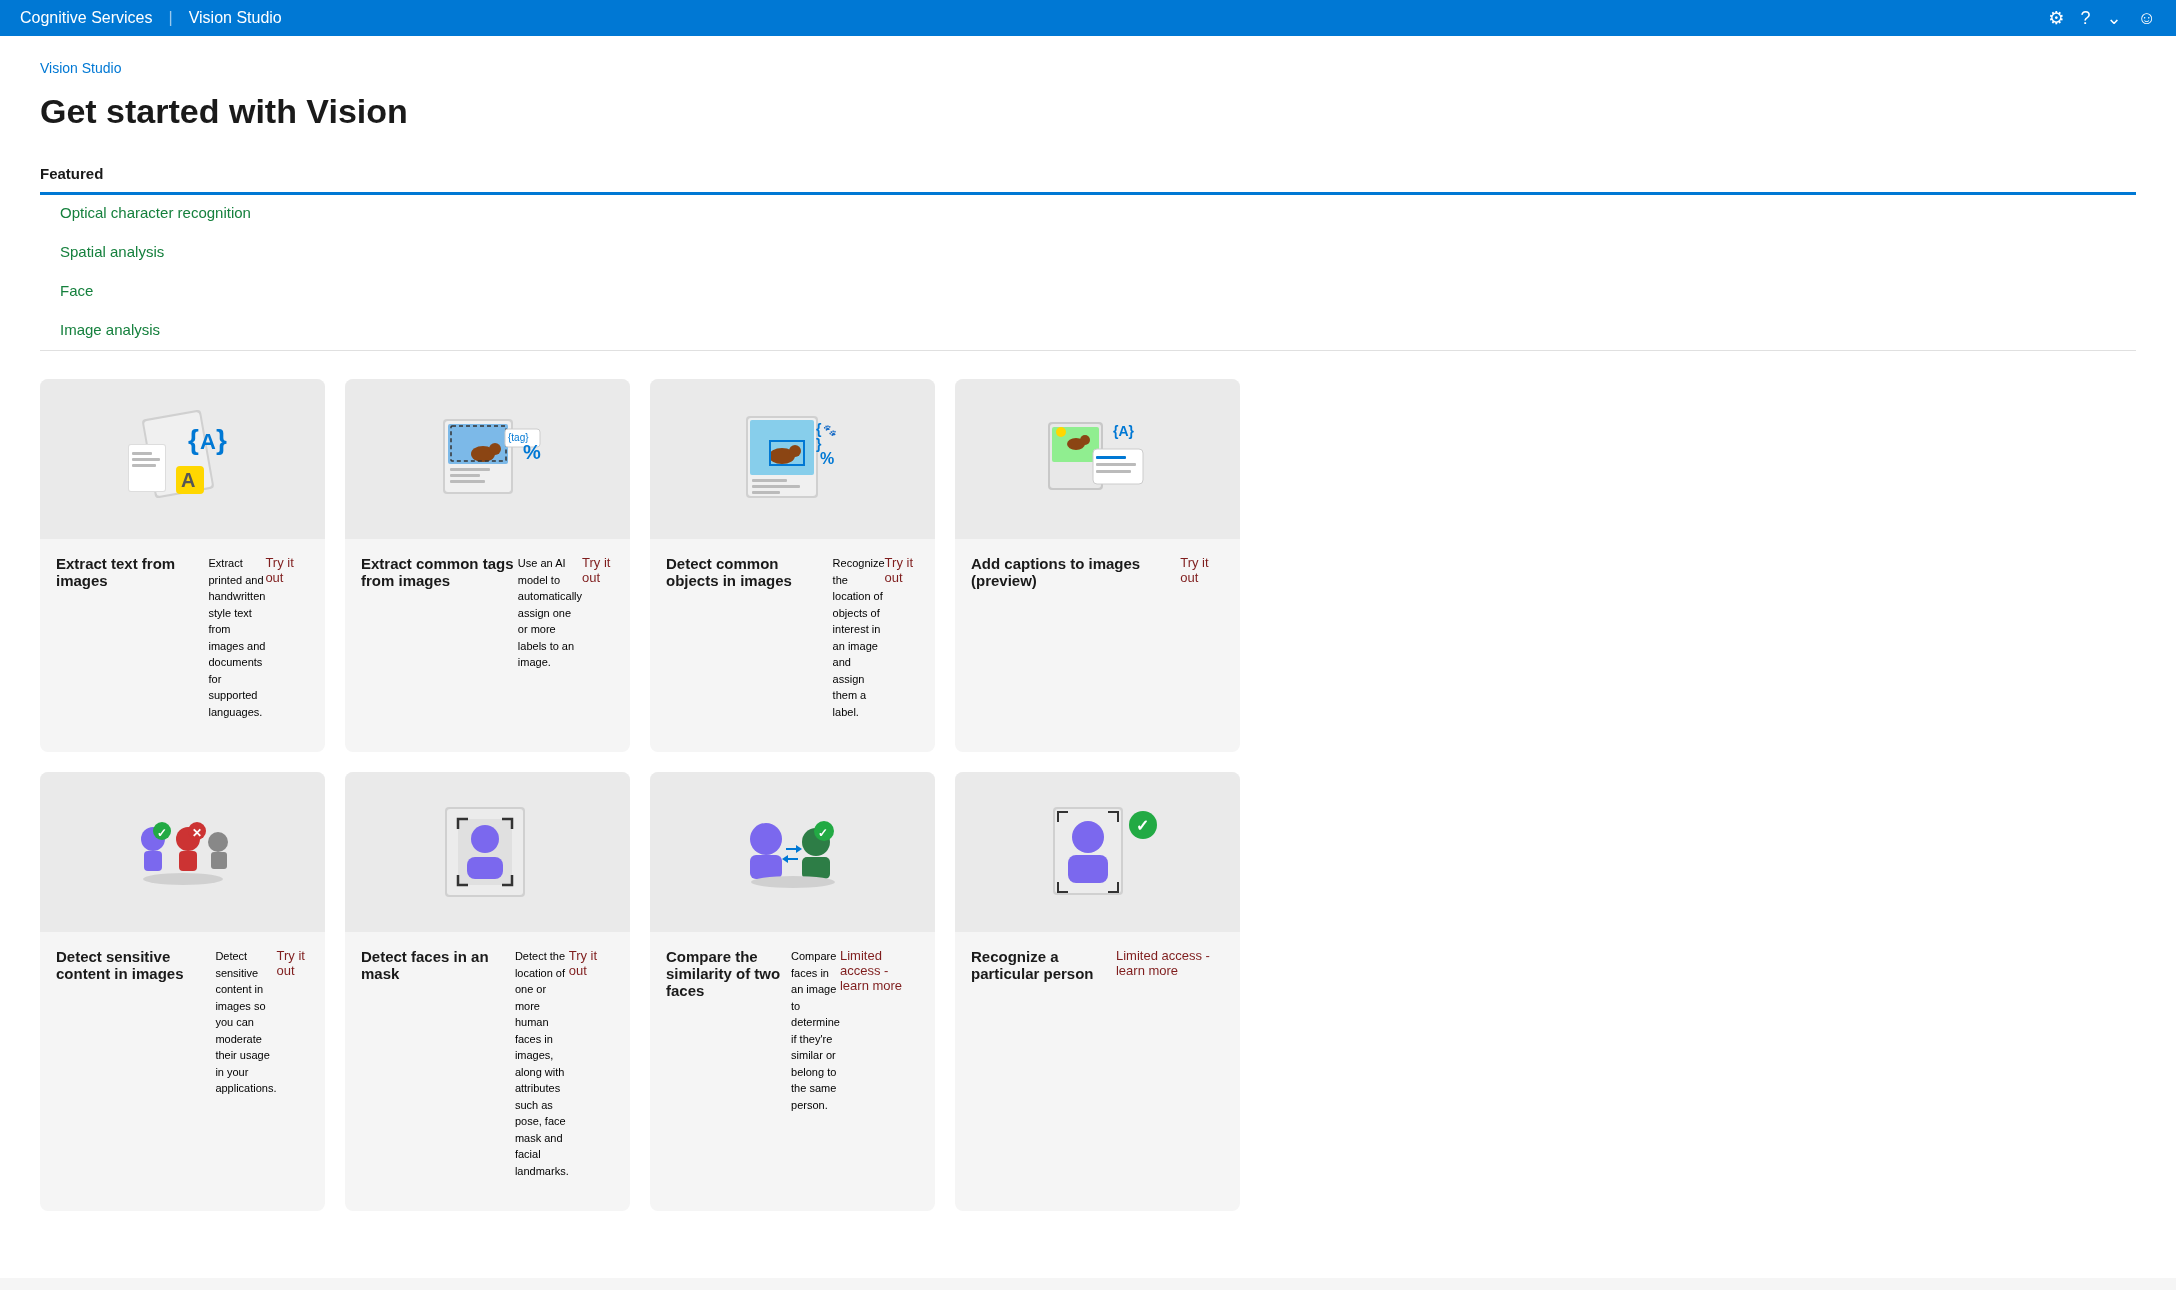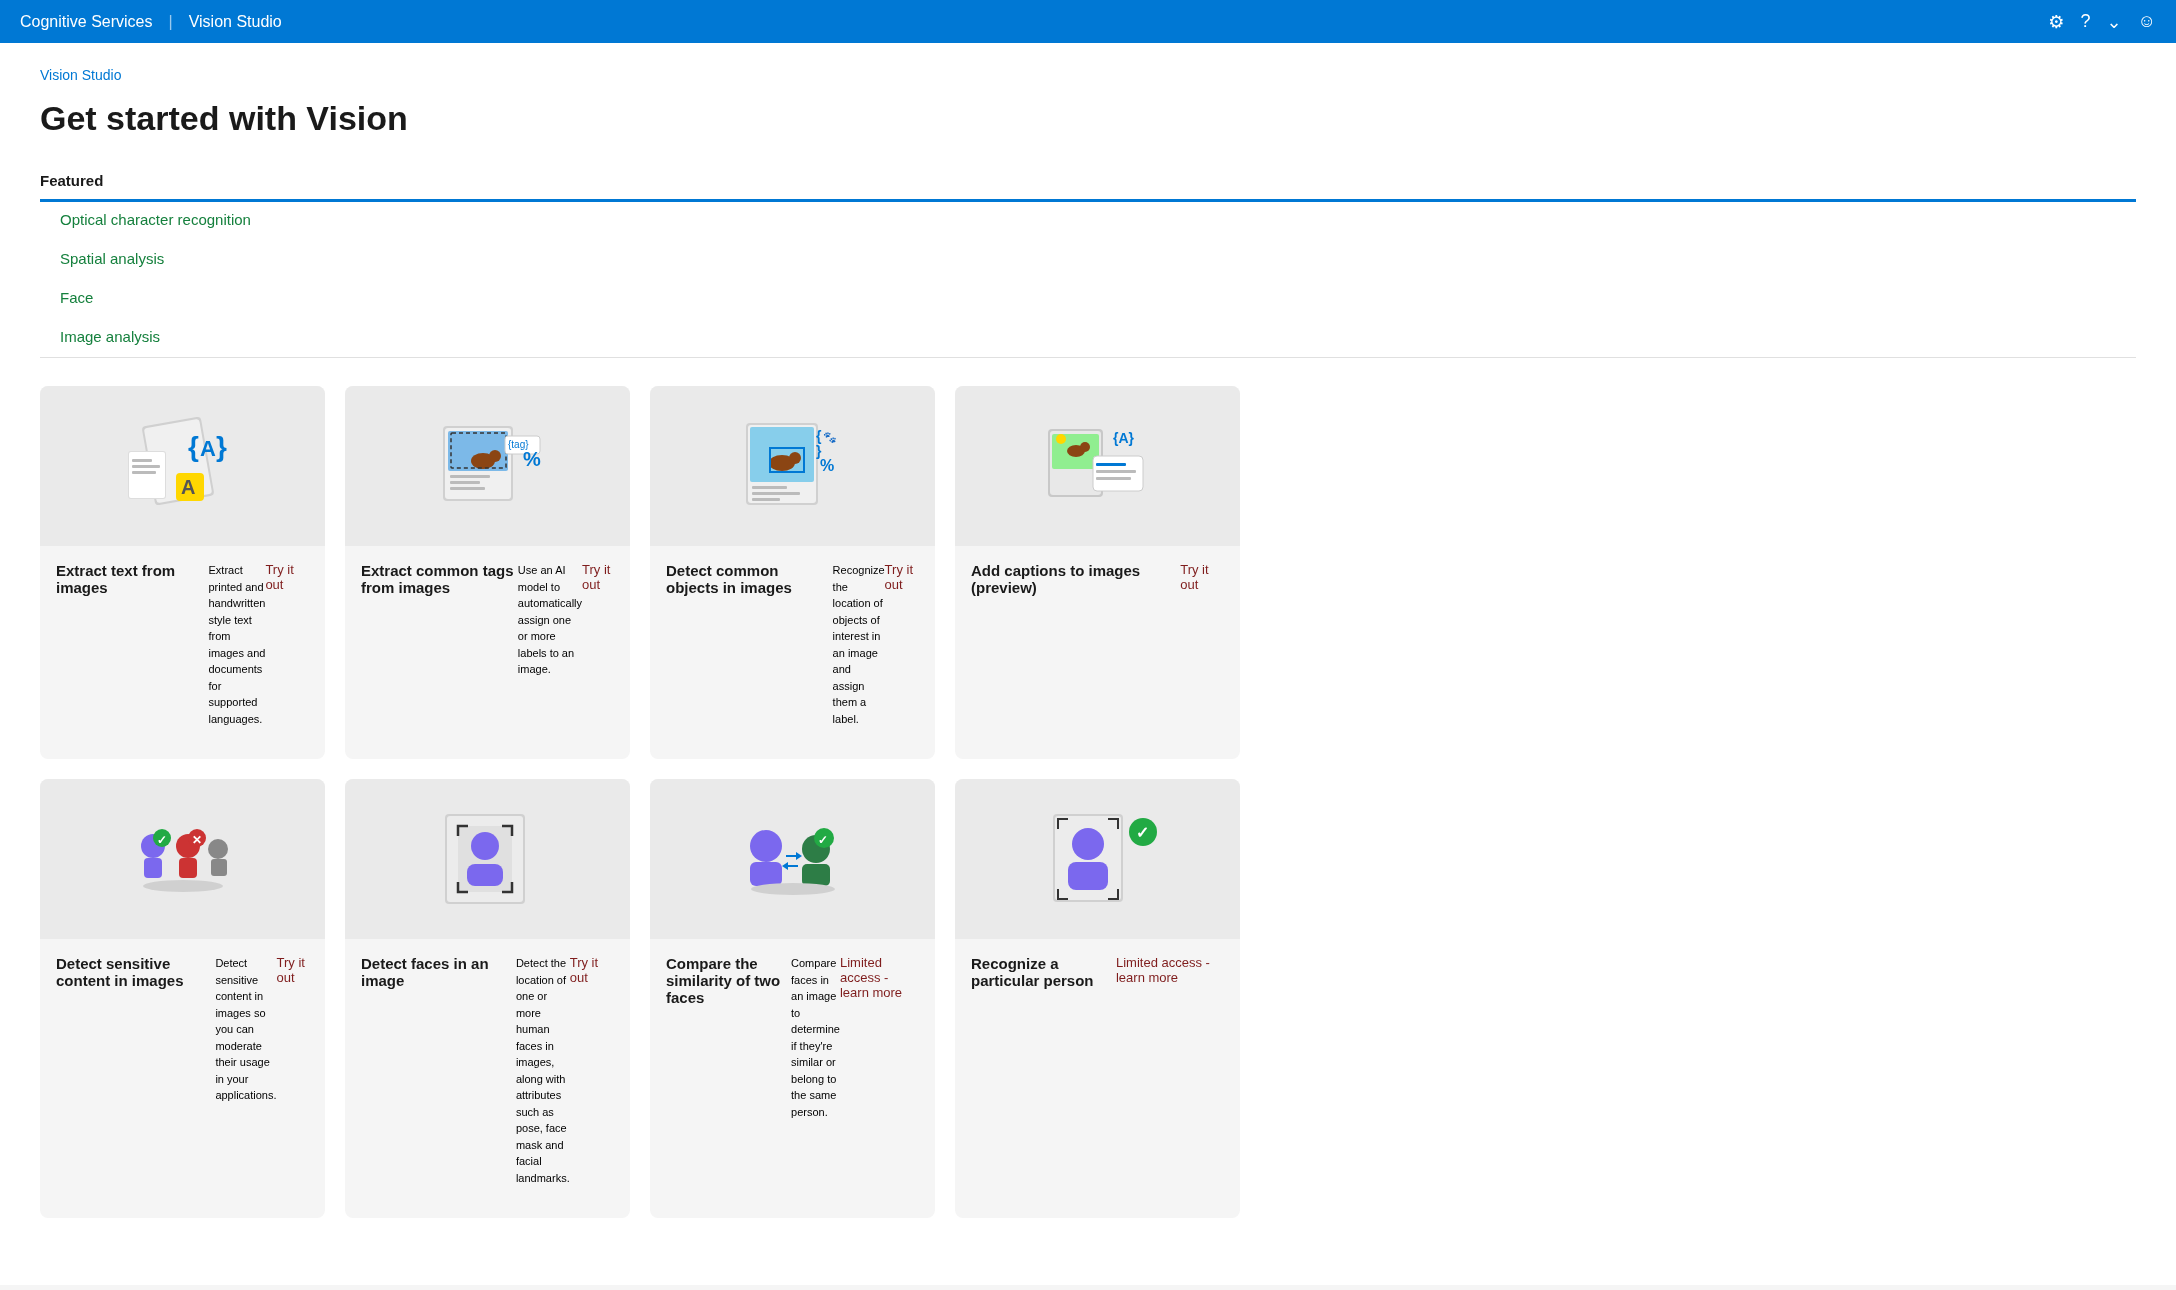--- a/index.html
+++ b/index.html
@@ -6,21 +6,21 @@
     body { font-family: 'Segoe UI', Arial, sans-serif; background: #f5f5f5; min-height: 100vh; }
 
     
     .top-nav {
       background: #0078d4;
       color: white;
       display: flex;
       align-items: center;
       justify-content: space-between;
       padding: 0 20px;
-      height: 43px;
+      height: 36px;
     }
     .top-nav-left {
       display: flex;
       align-items: center;
       gap: 8px;
       font-size: 16px;
       font-weight: 400;
     }
     .top-nav-divider {
       color: rgba(255,255,255,0.6);
@@ -334,21 +334,21 @@
           <circle cx="62" cy="52" r="14" fill="#7B68EE"></circle>
           <rect x="44" y="70" width="36" height="22" rx="8" fill="#7B68EE"></rect>
 
           <path d="M35 42 L35 32 L45 32" fill="none" stroke="#333" stroke-width="2.5"></path>
           <path d="M79 32 L89 32 L89 42" fill="none" stroke="#333" stroke-width="2.5"></path>
           <path d="M35 88 L35 98 L45 98" fill="none" stroke="#333" stroke-width="2.5"></path>
           <path d="M89 88 L89 98 L79 98" fill="none" stroke="#333" stroke-width="2.5"></path>
         </svg>
       </div>
       <div class="card-body">
-        <div class="card-title">Detect faces in an image</div>
+        <div class="card-title">Detect faces in an mask</div>
         <div class="card-description">Detect the location of one or more human faces in images, along with attributes such as pose, face mask and facial landmarks.</div>
         <a class="card-link">Try it out</a>
       </div>
     </div>
 
     <div class="card">
       <div class="card-image">
         <svg viewBox="0 0 130 130">
 
           <circle cx="38" cy="52" r="16" fill="#7B68EE"></circle>

